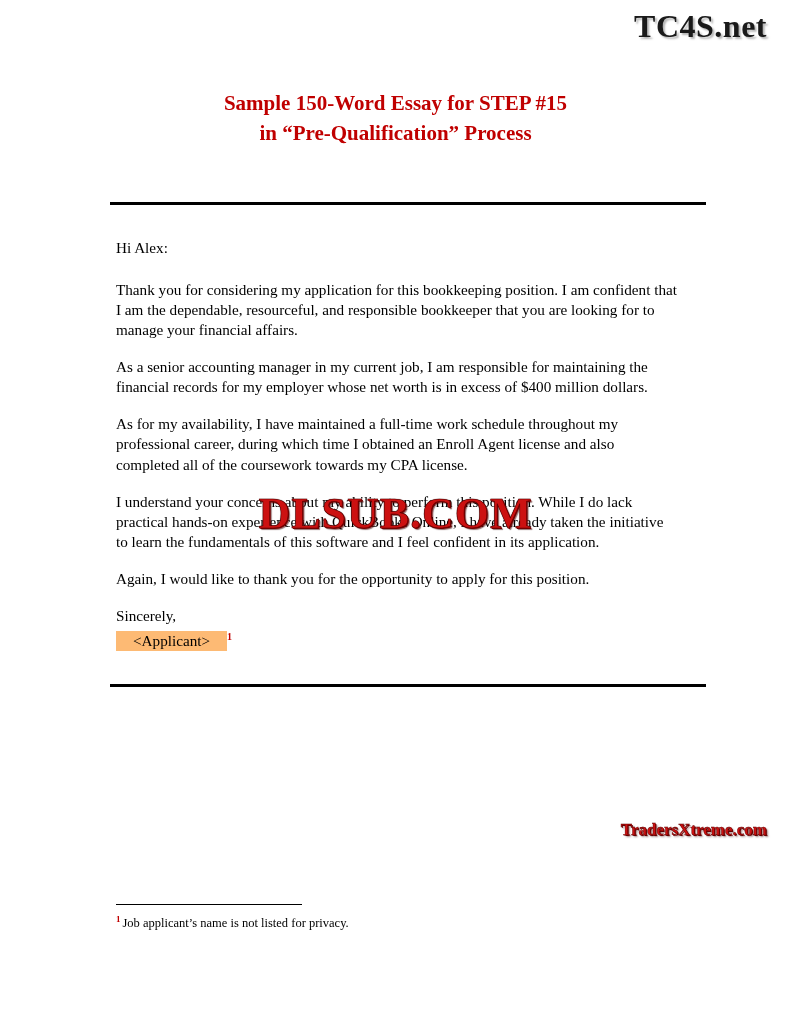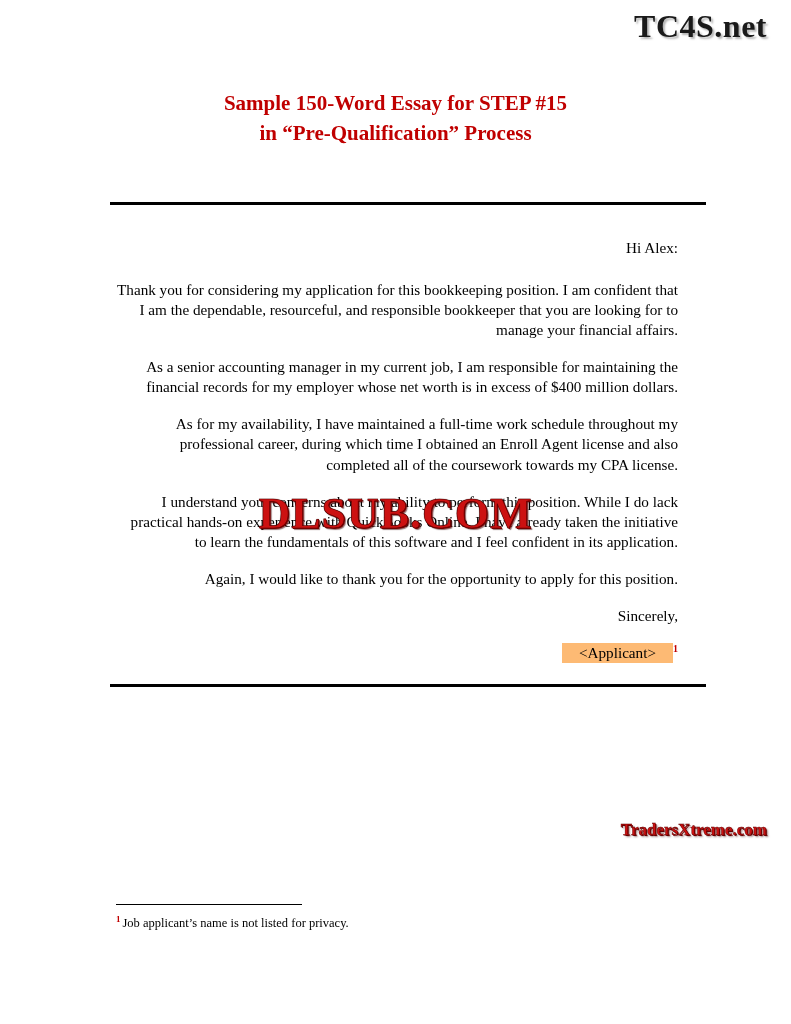--- a/index.html
+++ b/index.html
@@ -68,24 +68,24 @@
     position: absolute;
     left: 116px;
     top: 238px;
     width: 562px;
     font-size: 15.2px;
     line-height: 1.32;
     color: #000000;
   }
   .letter p {
     margin: 0 0 17px 0;
-    text-align: right;
+    text-align: left;
   }
   .letter p.salutation { margin-bottom: 22px; }
-  .letter p.closing-line { margin-bottom: 16px; }
+  .letter p.closing-line { margin-bottom: 4px; }
 
   .sig-name {
     display: inline-block;
     background: #fdba74;
     color: #000000;
     padding: 0 17px;
   }
   .fn-ref {
     font-size: 10px;
     vertical-align: super;

